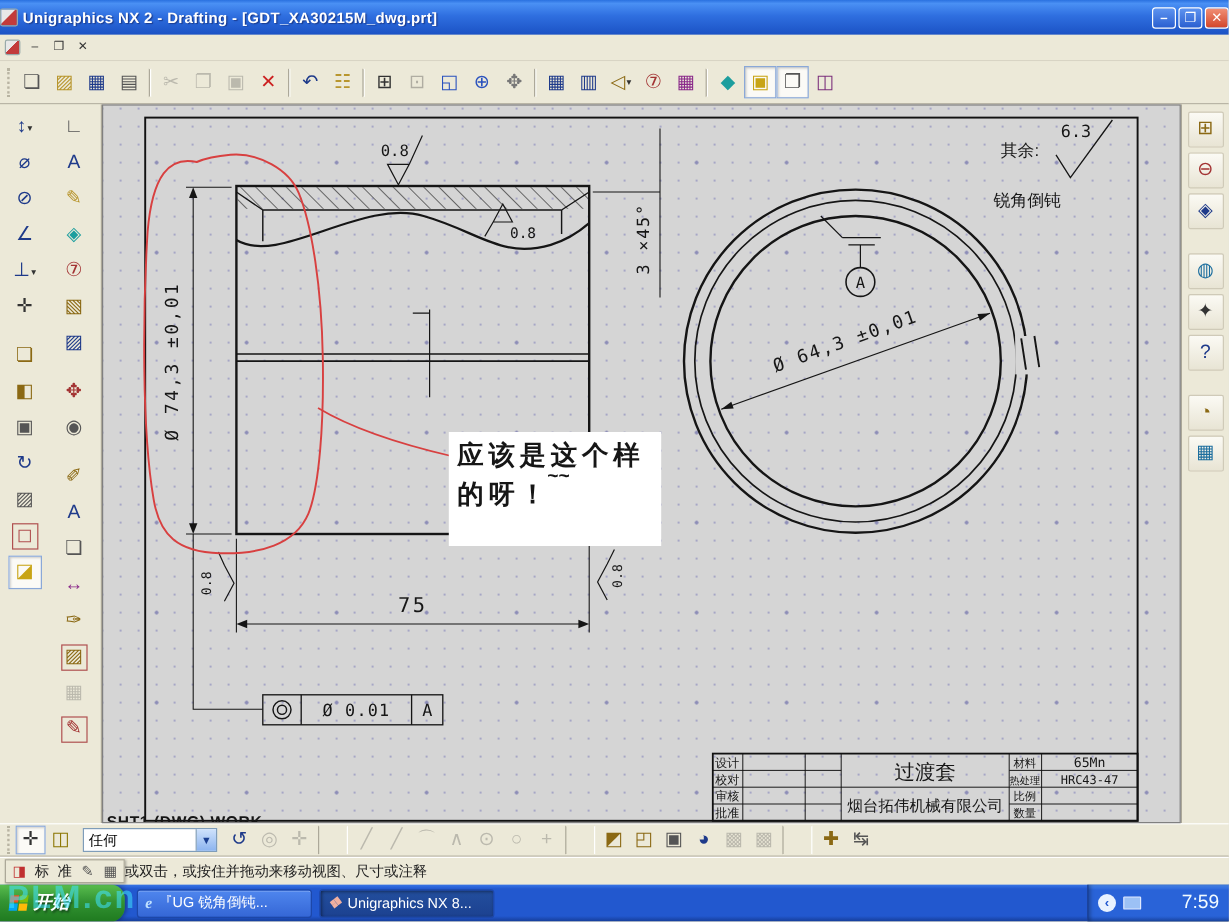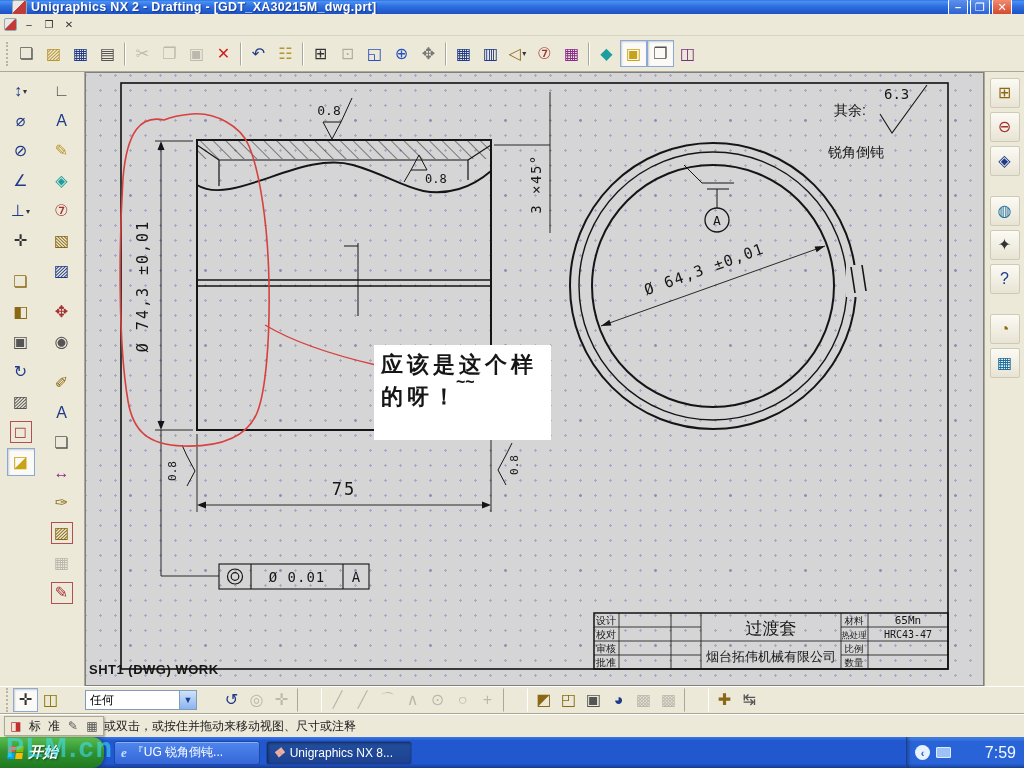--- a/index.html
+++ b/index.html
@@ -2,22 +2,22 @@
 <html><head>
 <meta charset="utf-8">
 <style>
   * { margin:0; padding:0; box-sizing:border-box; }
   html,body { width:1024px; height:768px; overflow:hidden; }
   body { font-family:"Liberation Sans","DejaVu Sans",sans-serif; font-size:12px; background:#ECE9D8; position:relative; }
 
   .screen { position:absolute; inset:0; width:1024px; height:768px; display:flex; flex-direction:column; }
 
   
-  .titlebar { height:14px; background:linear-gradient(180deg,#2a71e0 0%,#4a90f4 10%,#2f6fe0 45%,#1b52c4 100%);
-    display:flex; align-items:center; padding:0 12px; color:#fff; flex:0 0 auto; }
+  .titlebar { height:29px; background:linear-gradient(180deg,#2a71e0 0%,#4a90f4 10%,#2f6fe0 45%,#1b52c4 100%);
+    display:flex; align-items:center; padding:0 0; color:#fff; flex:0 0 auto; }
   .app-icon { width:15px; height:15px; border-radius:2px; background:linear-gradient(135deg,#e8e8e8 45%,#c23b3b 46%); border:1px solid #9aa; margin-right:4px; flex:0 0 auto; }
   .titlebar .title { font-weight:bold; font-size:12.5px; text-shadow:1px 1px 1px #1a3a8c; letter-spacing:.3px; flex:1 1 auto; white-space:nowrap; overflow:hidden; }
   .winbtns { display:flex; gap:2px; }
   .wbtn { width:20px; height:18px; border-radius:3px; border:1px solid #fff; display:flex; align-items:center; justify-content:center;
     font-size:11px; font-weight:bold; color:#fff; background:linear-gradient(180deg,#5e94f0,#2a5fd0); }
   .wbtn.close { background:linear-gradient(180deg,#f19076,#d2452a); }
 
   
   .menubar { height:22px; background:#ECE9D8; border-bottom:1px solid #d8d4c4; display:flex; align-items:center; padding:0 4px; flex:0 0 auto; }
   .app-icon.small { width:13px; height:13px; }
@@ -55,21 +55,21 @@
     border:1px solid #808080; overflow:hidden; }
   .canvas svg { position:absolute; left:0; top:0; }
 
   text { fill:#161616; }
   .dimtext { font-family:"DejaVu Sans Mono","Liberation Mono",monospace; }
   .cjk { font-family:"Liberation Sans","DejaVu Sans",sans-serif; }
 
   
   .snapbar { height:28px; background:#ECE9D8; border-top:1px solid #fff; border-bottom:1px solid #aca899; display:flex; align-items:center; padding:0 4px; flex:0 0 auto; }
   .snapbar .tbtn { width:25px; height:24px; }
-  .combo { width:112px; height:20px; background:#fff; border:1px solid #7F9DB9; display:flex; align-items:center; margin:0 22px; }
+  .combo { width:112px; height:20px; background:#fff; border:1px solid #7F9DB9; display:flex; align-items:center; margin:0 6px; }
   .combo .combo-val { flex:1 1 auto; padding:0 4px; font-size:12px; color:#000; }
   .combo .combo-btn { width:17px; height:18px; background:linear-gradient(180deg,#cfe2fb,#8cb4ef); border-left:1px solid #7F9DB9; color:#1b3f91; font-size:9px; display:flex; align-items:center; justify-content:center; }
 
   
   .statusbar { height:23px; background:#ECE9D8; border-top:1px solid #fff; display:flex; align-items:center; flex:0 0 auto; position:relative; }
   .imebar { display:flex; align-items:center; gap:1px; background:#ECE9D8; border:1px solid #aca899; box-shadow:1px 1px 2px rgba(0,0,0,.3); height:20px; margin-left:4px; padding:0 2px; }
   .imebar .tbtn { width:18px; height:17px; }
   .imebar .tbtn .glyph { font-size:12px; }
   .status-tip { margin-left:0; color:#222; font-size:12px; white-space:nowrap; }
 

